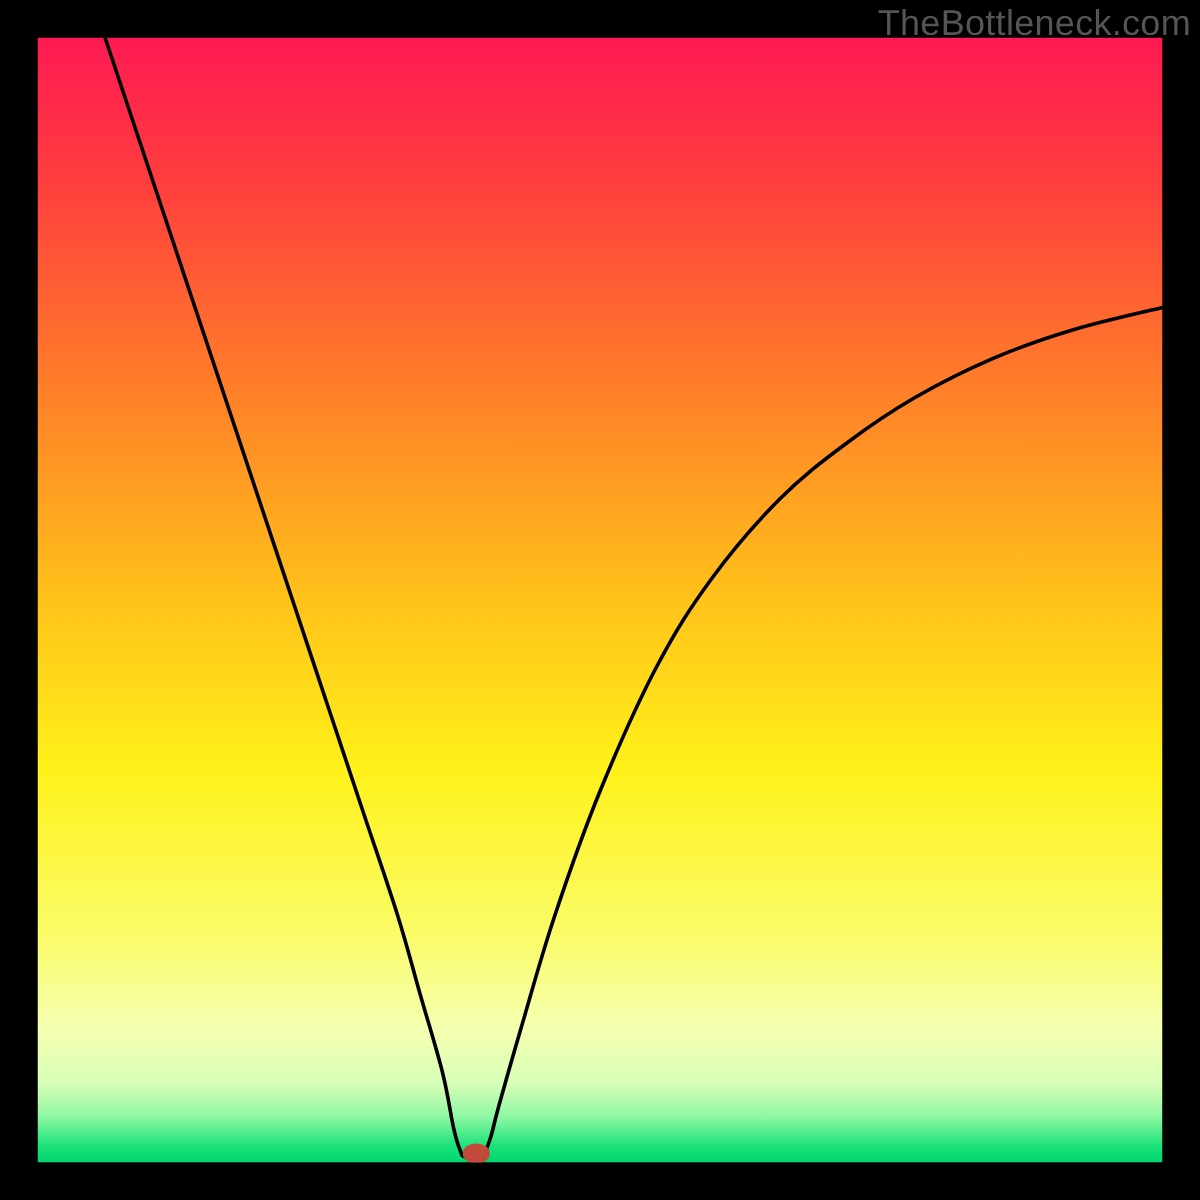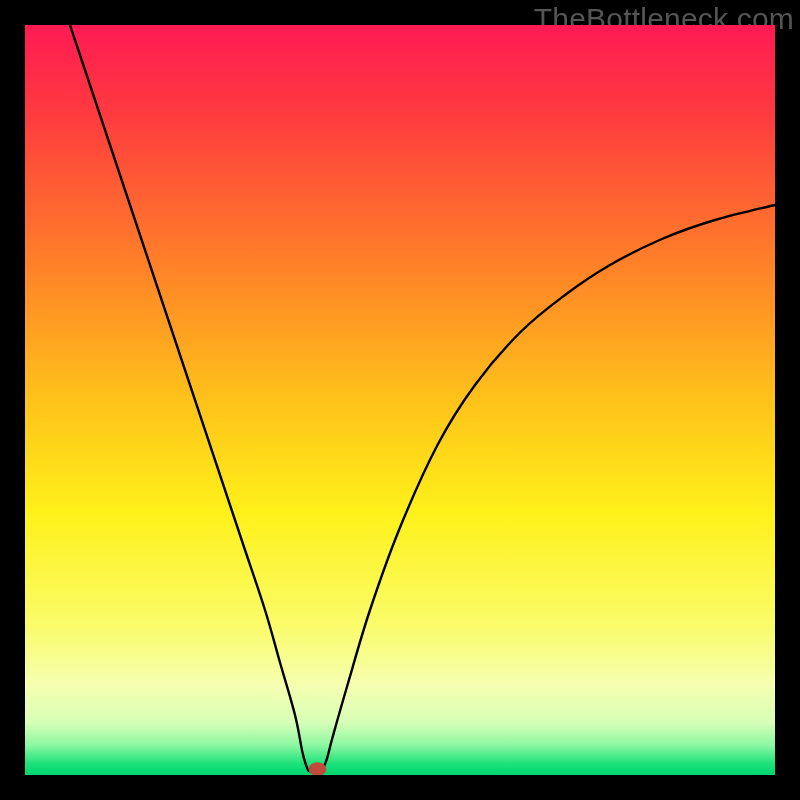--- a/index.html
+++ b/index.html
@@ -24,21 +24,21 @@
     left: 0;
     top: 0;
     width: 750px;
     height: 750px;
   }
   .watermark {
     position: absolute;
     top: 2px;
     right: 6px;
     color: #555;
-    font-size: 30px;
+    font-size: 24px;
     font-weight: 500;
     letter-spacing: 0.2px;
   }
   svg { display: block; }
 </style>
 </head>
 <body>
 
 <div class="watermark">TheBottleneck.com</div>
 

